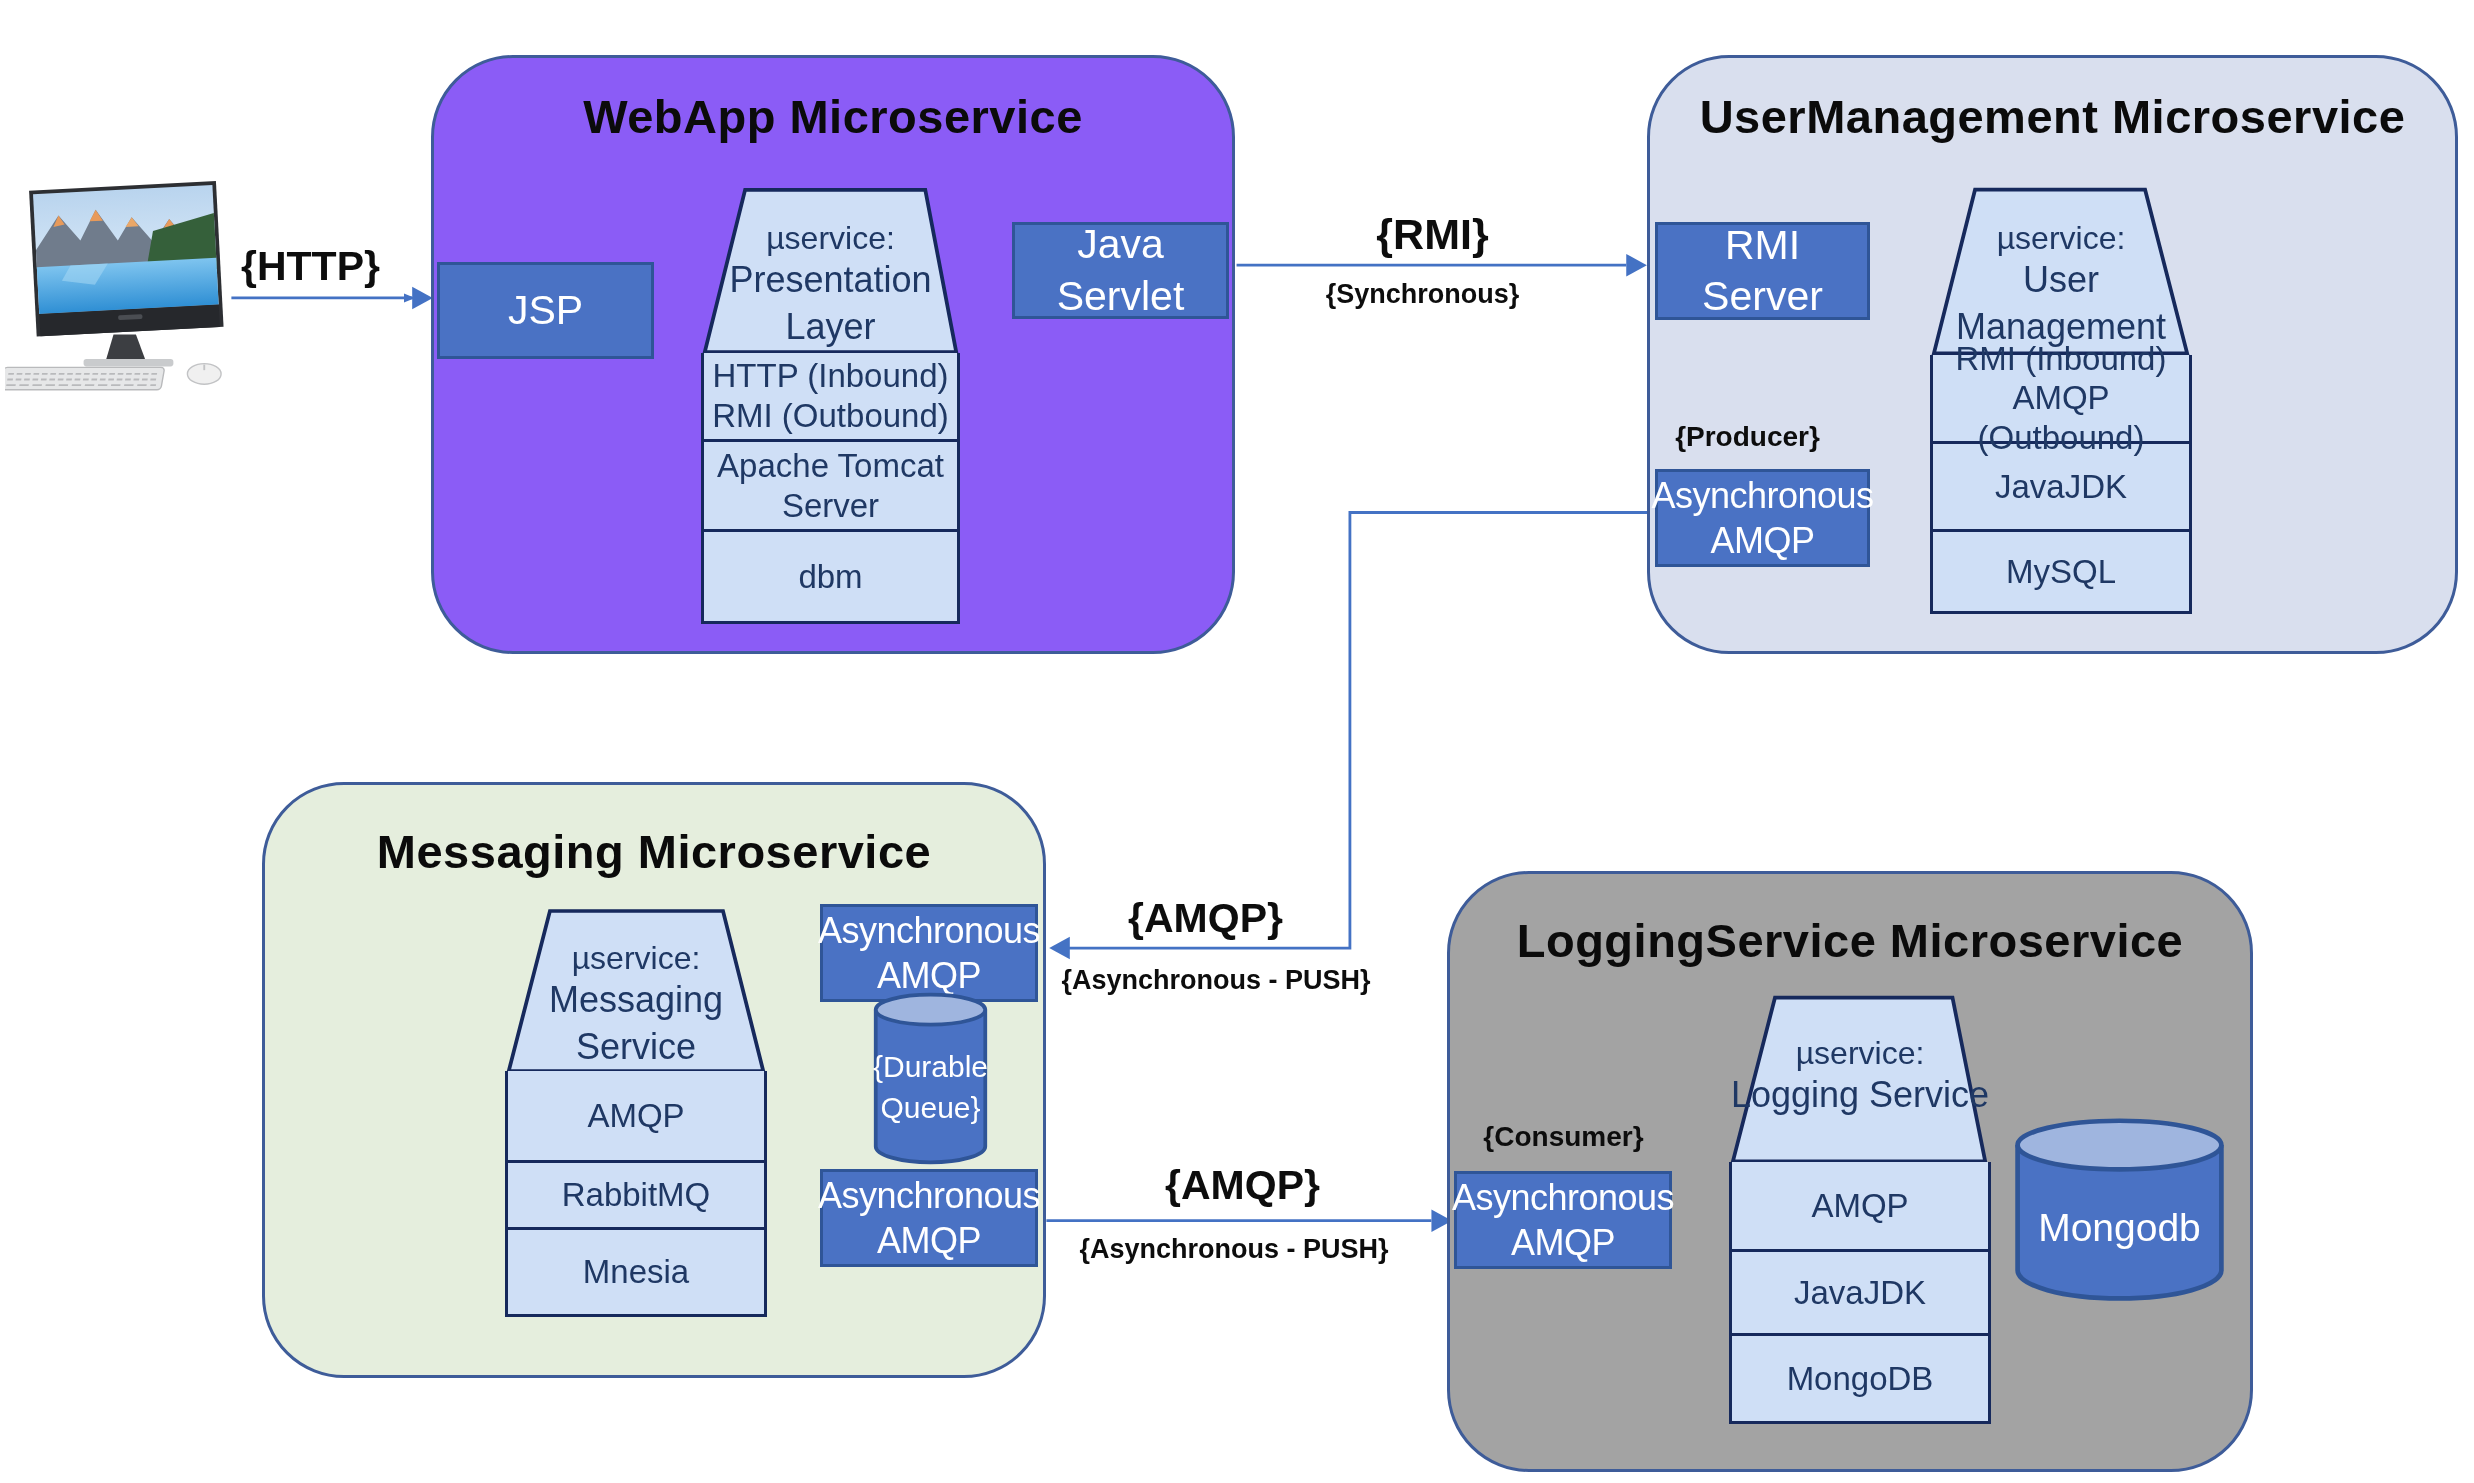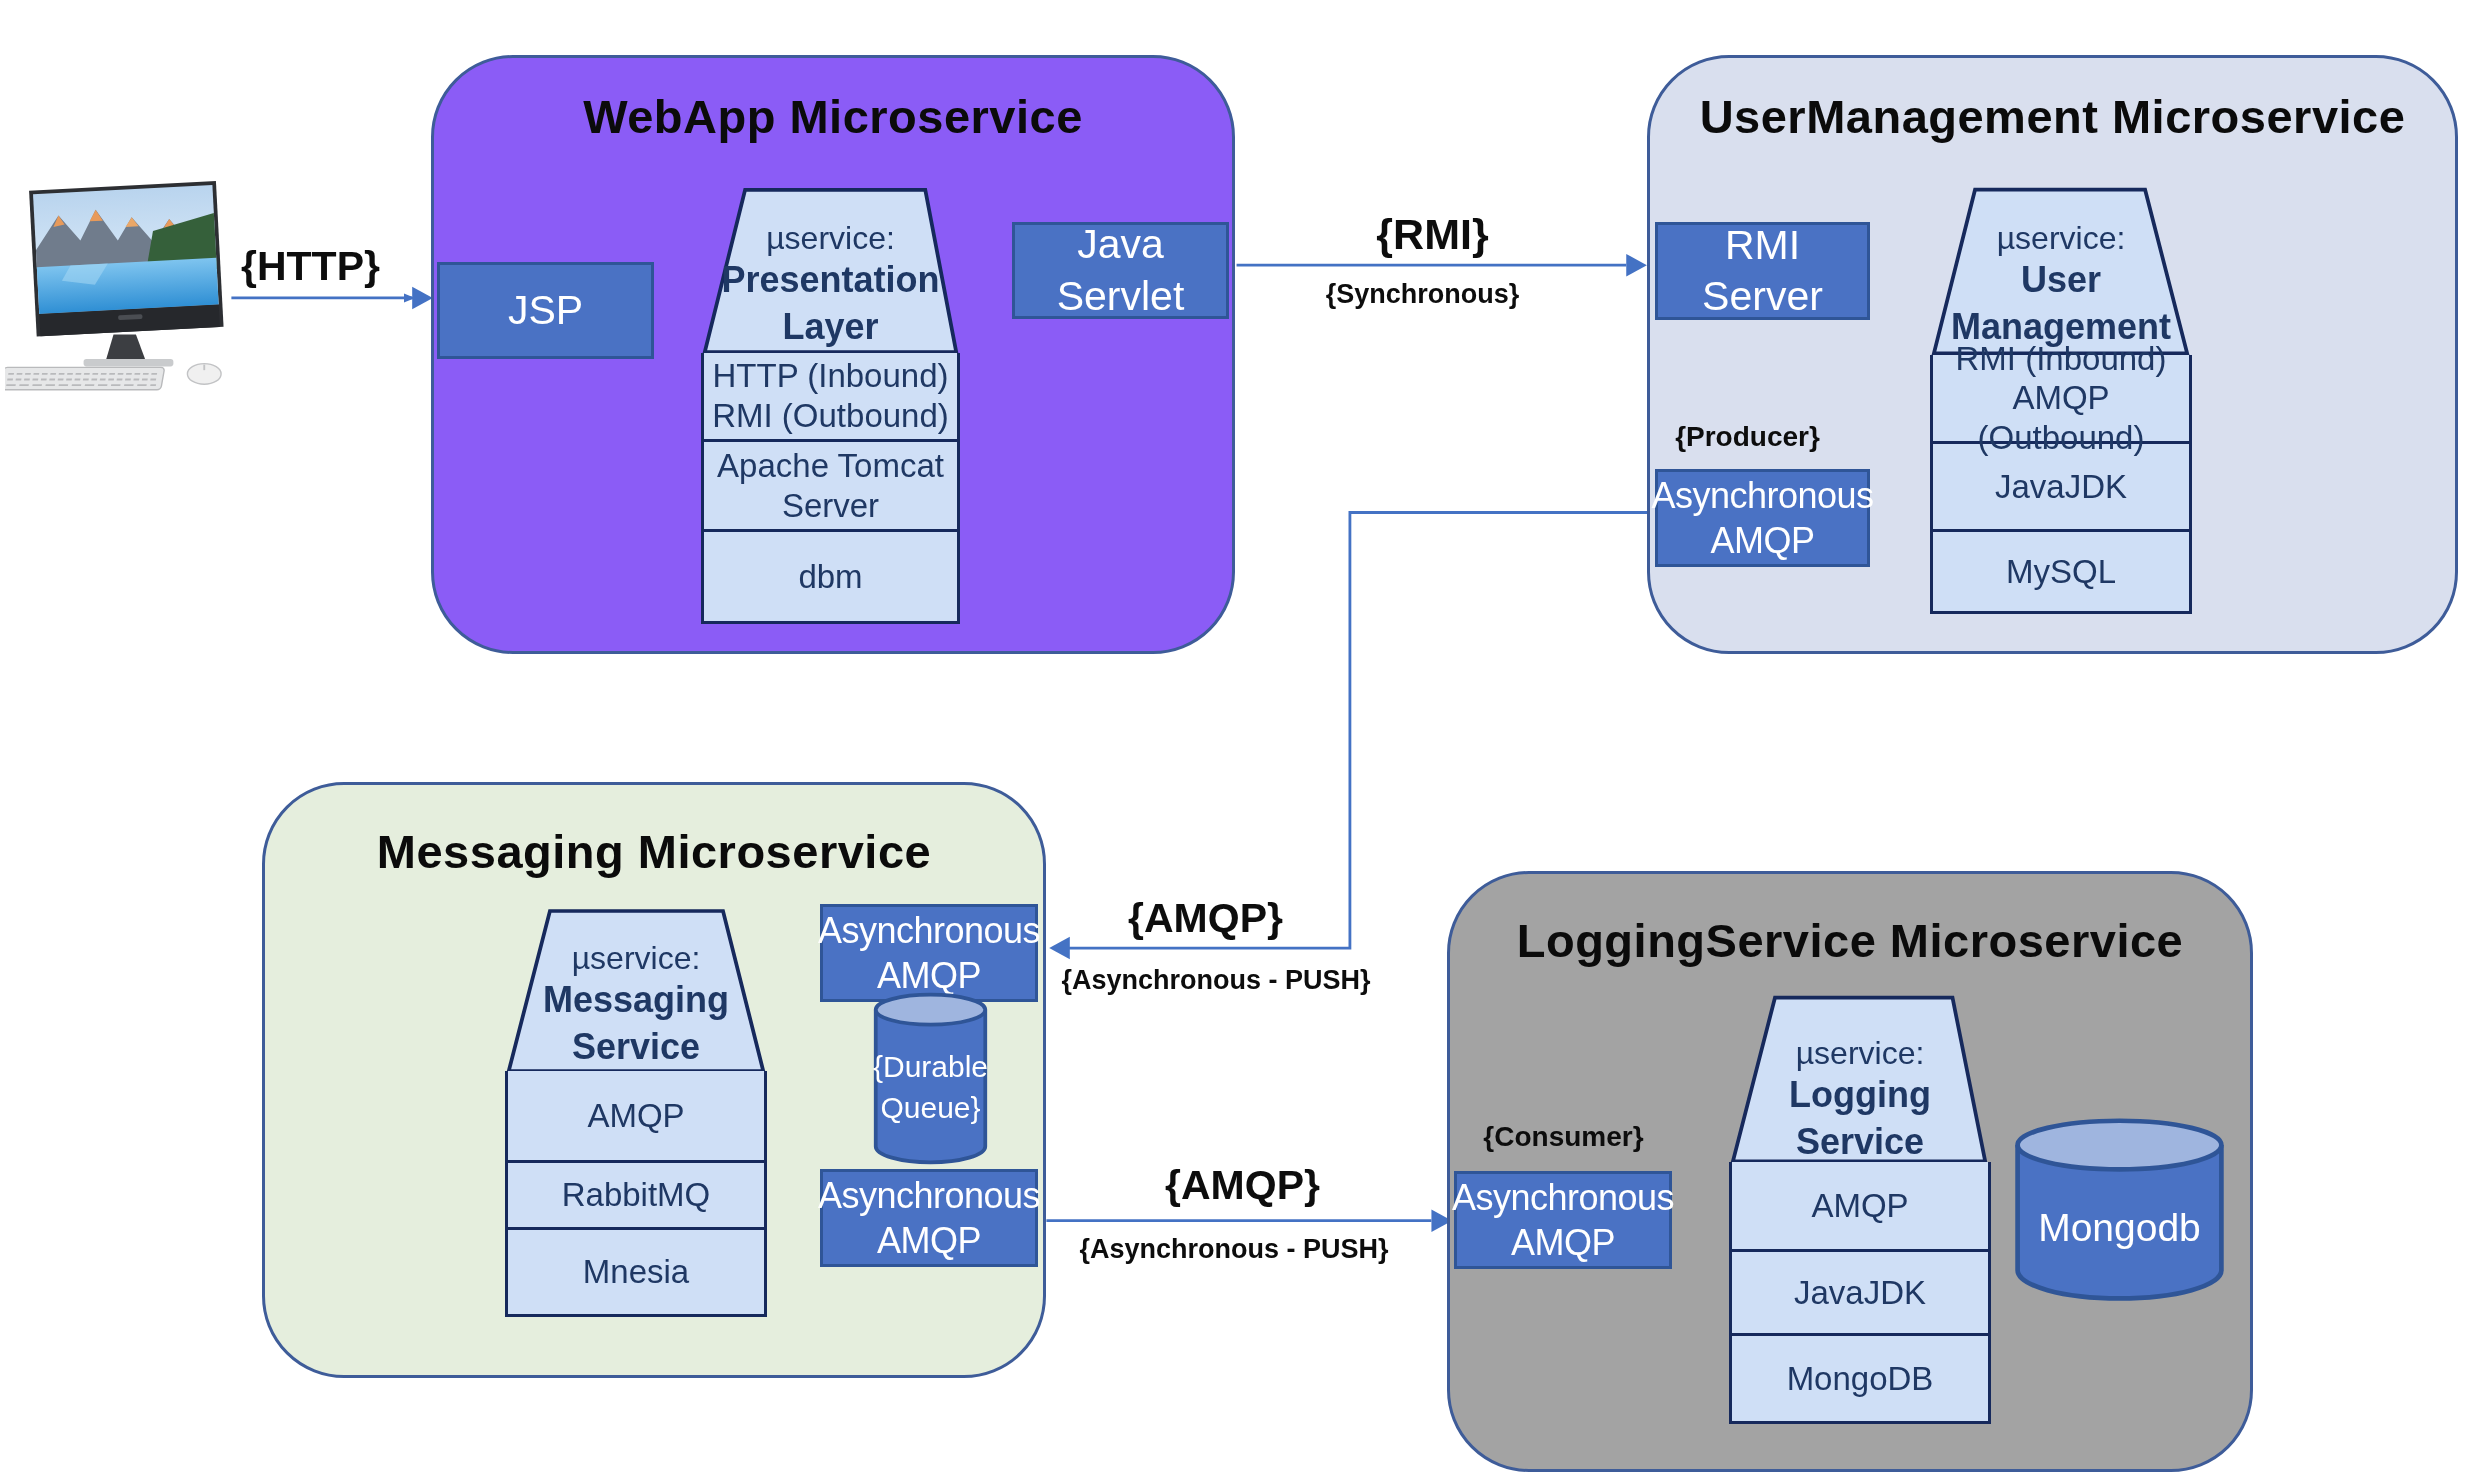--- a/index.html
+++ b/index.html
@@ -28,21 +28,21 @@
     color: #ffffff; text-align: center; line-height: 1.25; margin-top: 7px;
   }
   .node.big { font-size: 41px; }
   .node.med { font-size: 36px; letter-spacing: -0.5px; }
 
   
   .trap-text {
     position: absolute; text-align: center; color: #1F3864;
   }
   .trap-prefix { font-size: 32px; font-weight: 400; }
-  .trap-name   { font-size: 36px; font-weight: 700; line-height: 1.3; }
+  .trap-name   { font-size: 36px; font-weight: 400; line-height: 1.3; }
 
   
   .stack {
     position: absolute; box-sizing: border-box;
     border: 3.7px solid #16295C; border-top: none;
   }
   .stack-row {
     box-sizing: border-box; background: #CFDFF6;
     display: flex; align-items: center; justify-content: center;
     font-size: 33px; color: #1F3864; text-align: center; line-height: 1.2;

